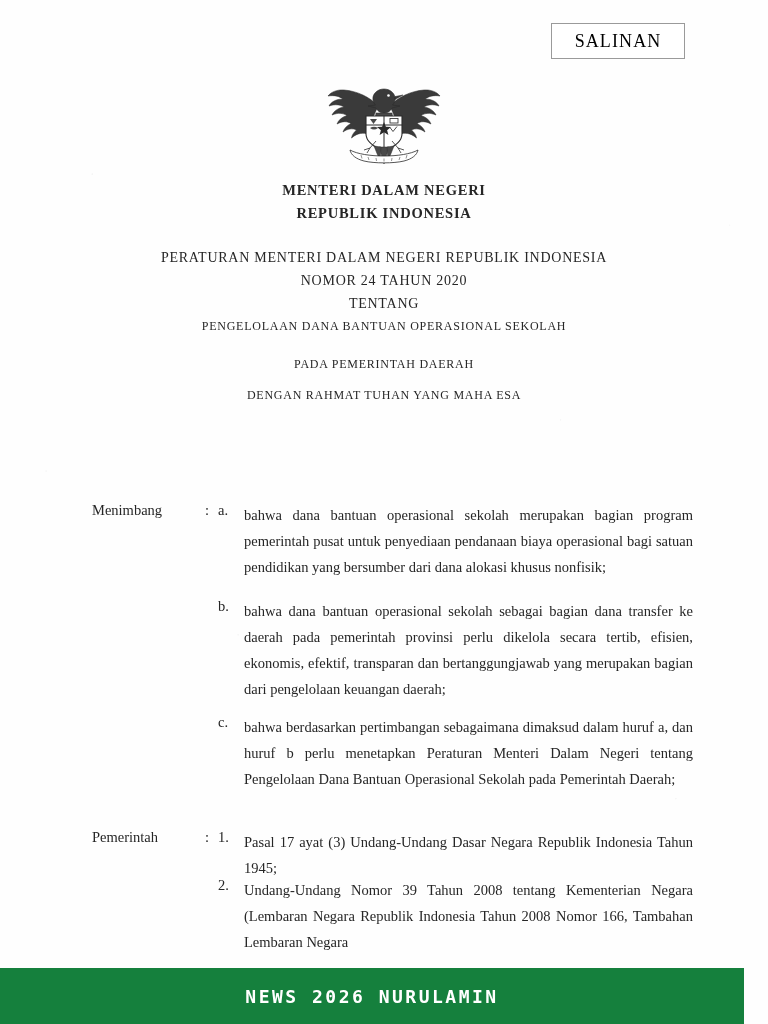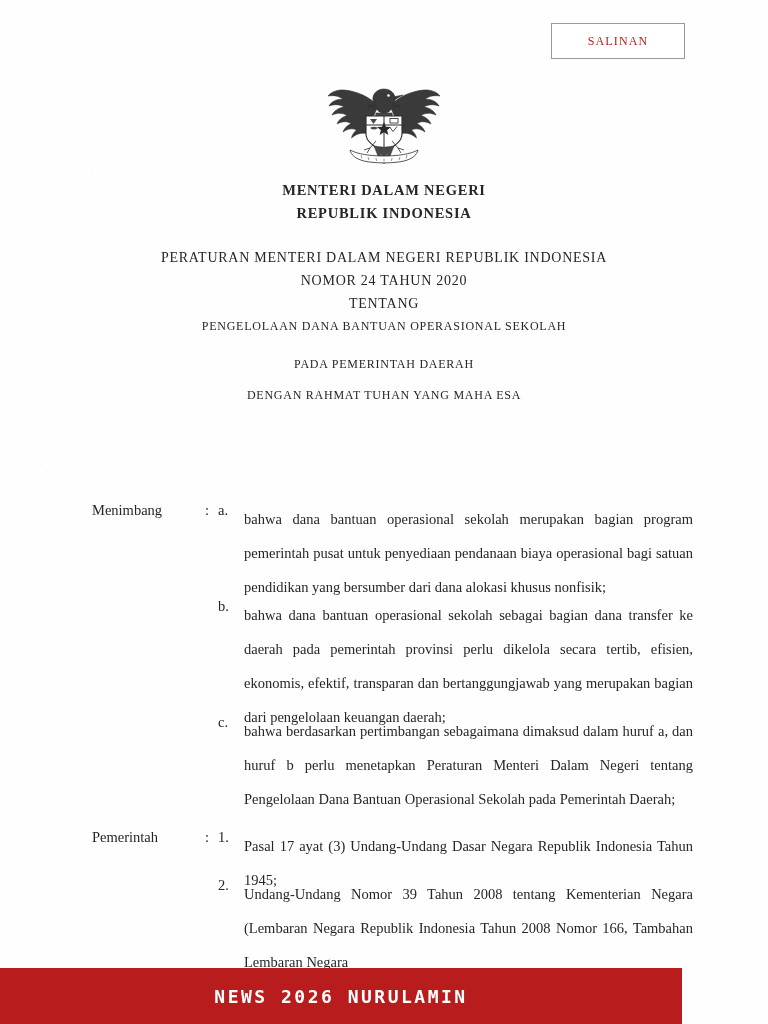--- a/index.html
+++ b/index.html
@@ -46,23 +46,23 @@
     top: 23px;
     width: 132px;
     height: 34px;
     border: 1px solid #9a9a9a;
     display: flex;
     align-items: center;
     justify-content: center;
     background: #ffffff;
   }
   #salinan-box .label {
-    font-size: 12px;
+    font-size: 18px;
     letter-spacing: 1.1px;
-    color: #b91c1c;
+    color: #000000;
     text-align: center;
   }
 
   
   #emblem {
     position: absolute;
     left: 324px;
     top: 80px;
     width: 120px;
     height: 90px;
@@ -100,35 +100,35 @@
     left: 218px;
     width: 22px;
     font-size: 14.5px;
     color: #262626;
   }
   .clause-text {
     position: absolute;
     left: 244px;
     width: 449px;
     font-size: 14.5px;
-    line-height: 34px;
+    line-height: 26px;
     text-align: justify;
     text-justify: inter-word;
     color: #262626;
     hyphens: none;
   }
 
   
   #footer-bar {
     position: absolute;
     left: 0;
     top: 968px;
-    width: 682px;
+    width: 744px;
     height: 56px;
-    background: #b91c1c;
+    background: #15803d;
     display: flex;
     align-items: center;
     justify-content: center;
   }
   #footer-bar .watermark {
     font-family: "DejaVu Sans Mono", "Liberation Mono", monospace;
     font-size: 18px;
     font-weight: 700;
     letter-spacing: 2.5px;
     color: #ffffff;

